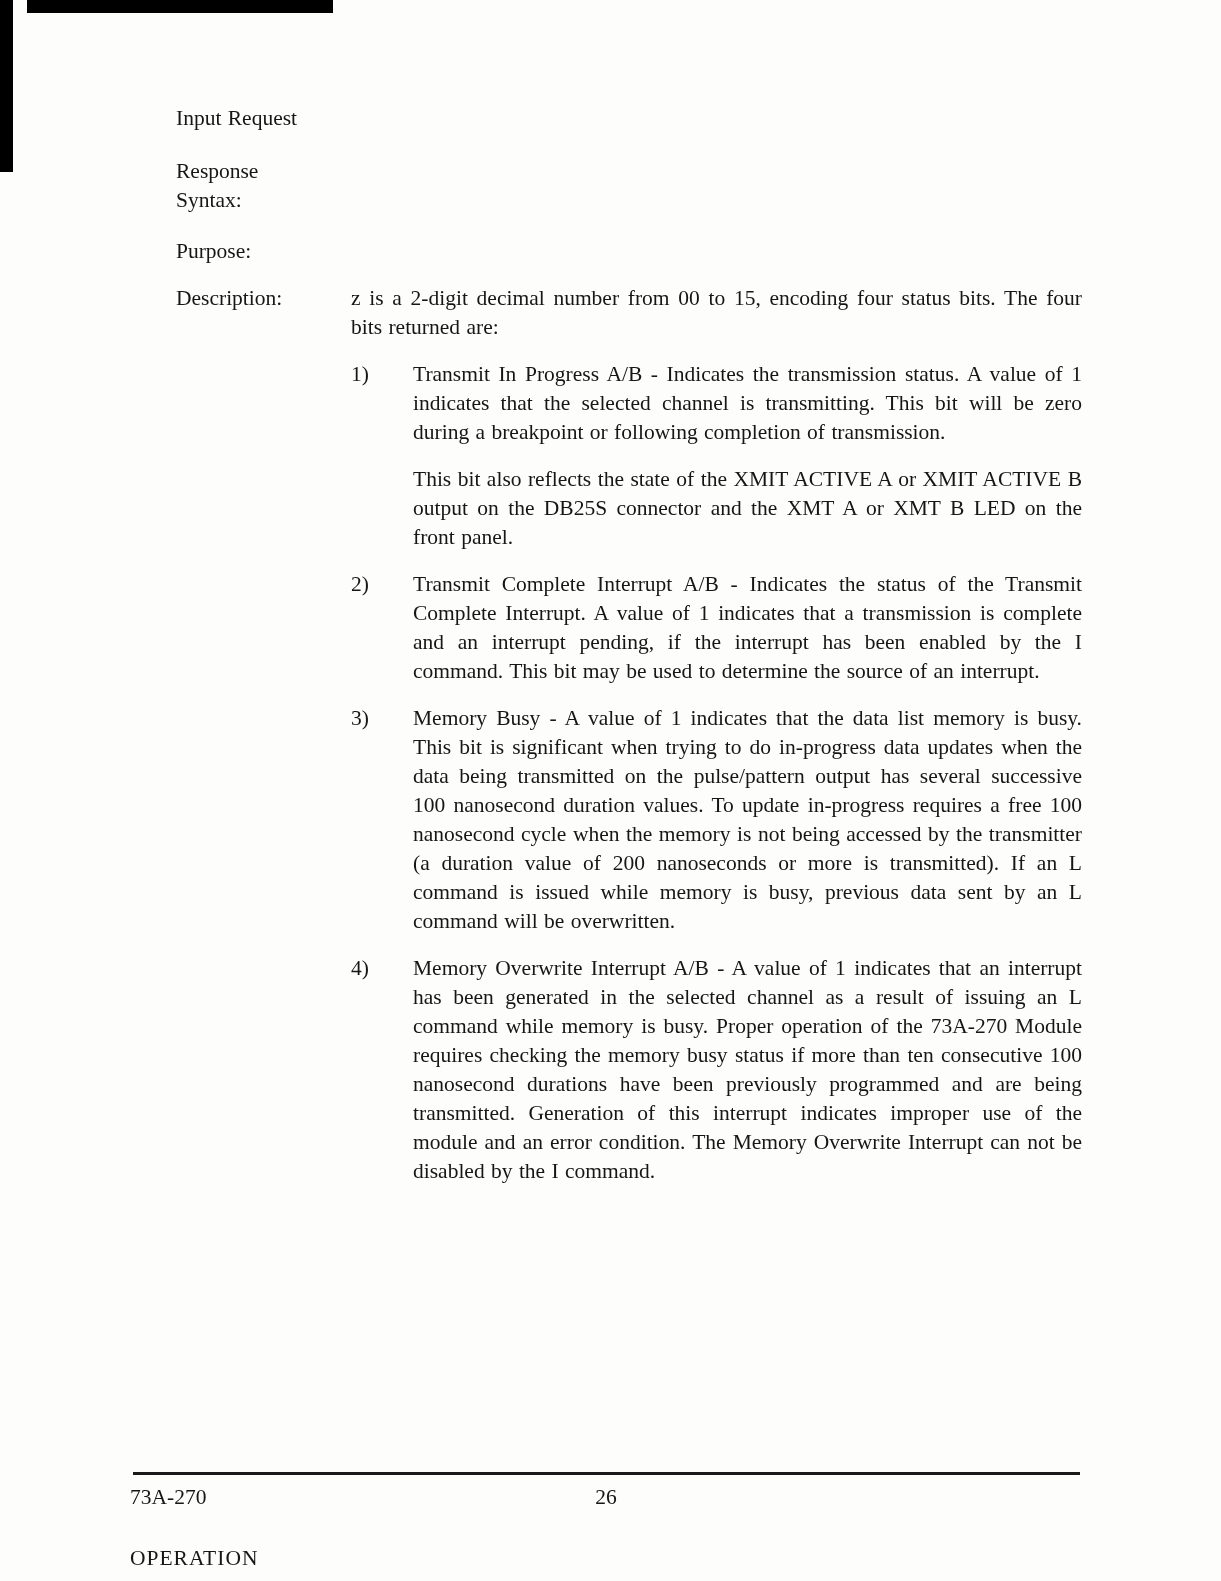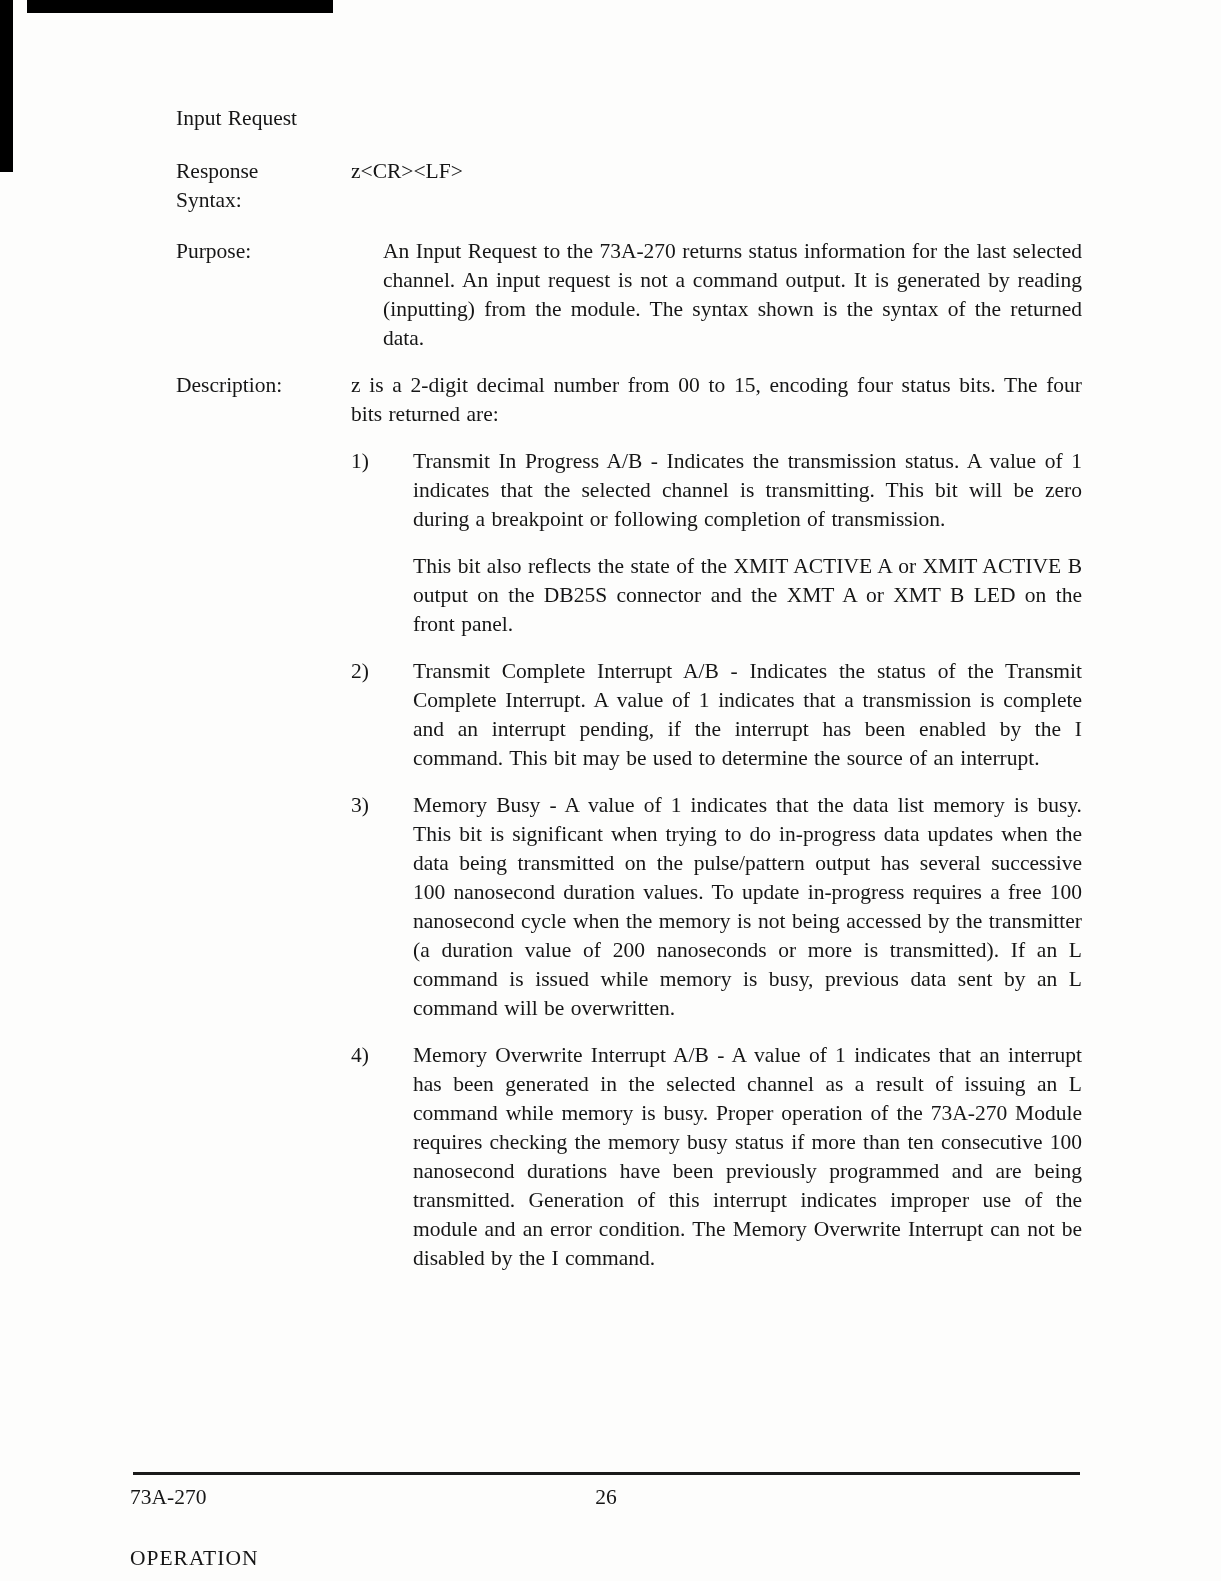--- a/index.html
+++ b/index.html
@@ -20,21 +20,21 @@
   .artifact-left { position: absolute; left: 0; top: 0; width: 13px; height: 172px; background: #000; }
 
   .content { position: absolute; left: 130px; top: 104px; right: 139px; margin-left: 46px; }
 
   .running-header { margin: 0 0 24px 0; }
 
   .row { display: flex; align-items: flex-start; }
   .label-col { flex: 0 0 175px; }
   .body-col { flex: 1 1 auto; text-align: justify; }
 
-  .response-row { align-items: flex-start; margin-bottom: 22px; }
+  .response-row { align-items: flex-end; margin-bottom: 22px; }
   .response-row .body-col { text-align: left; }
 
   .purpose-row { margin-bottom: 18px; gap: 32px; }
   .description-row { margin-bottom: 4px; }
 
   .list { margin-left: 175px; }
   .list-item { display: flex; margin-top: 18px; }
   .num-col { flex: 0 0 62px; }
   .item-text { flex: 1 1 auto; text-align: justify; }
   .item-text p { margin: 0; }
@@ -63,26 +63,24 @@
 
   <div class="content">
 
     <div class="running-header">Input Request</div>
 
     <div class="row response-row">
       <div class="label-col">
         <div>Response</div>
         <div>Syntax:</div>
       </div>
-      <div class="body-col">z&lt;CR&gt;&lt;LF&gt;</div>
     </div>
 
     <div class="row purpose-row">
       <div class="label-col">Purpose:</div>
-      <div class="body-col">An Input Request to the 73A-270 returns status information for the last selected channel. An input request is not a command output. It is generated by reading (inputting) from the module. The syntax shown is the syntax of the returned data.</div>
     </div>
 
     <div class="row description-row">
       <div class="label-col">Description:</div>
       <div class="body-col">z is a 2-digit decimal number from 00 to 15, encoding four status bits. The four bits returned are:</div>
     </div>
 
     <div class="list">
 
       <div class="list-item">

